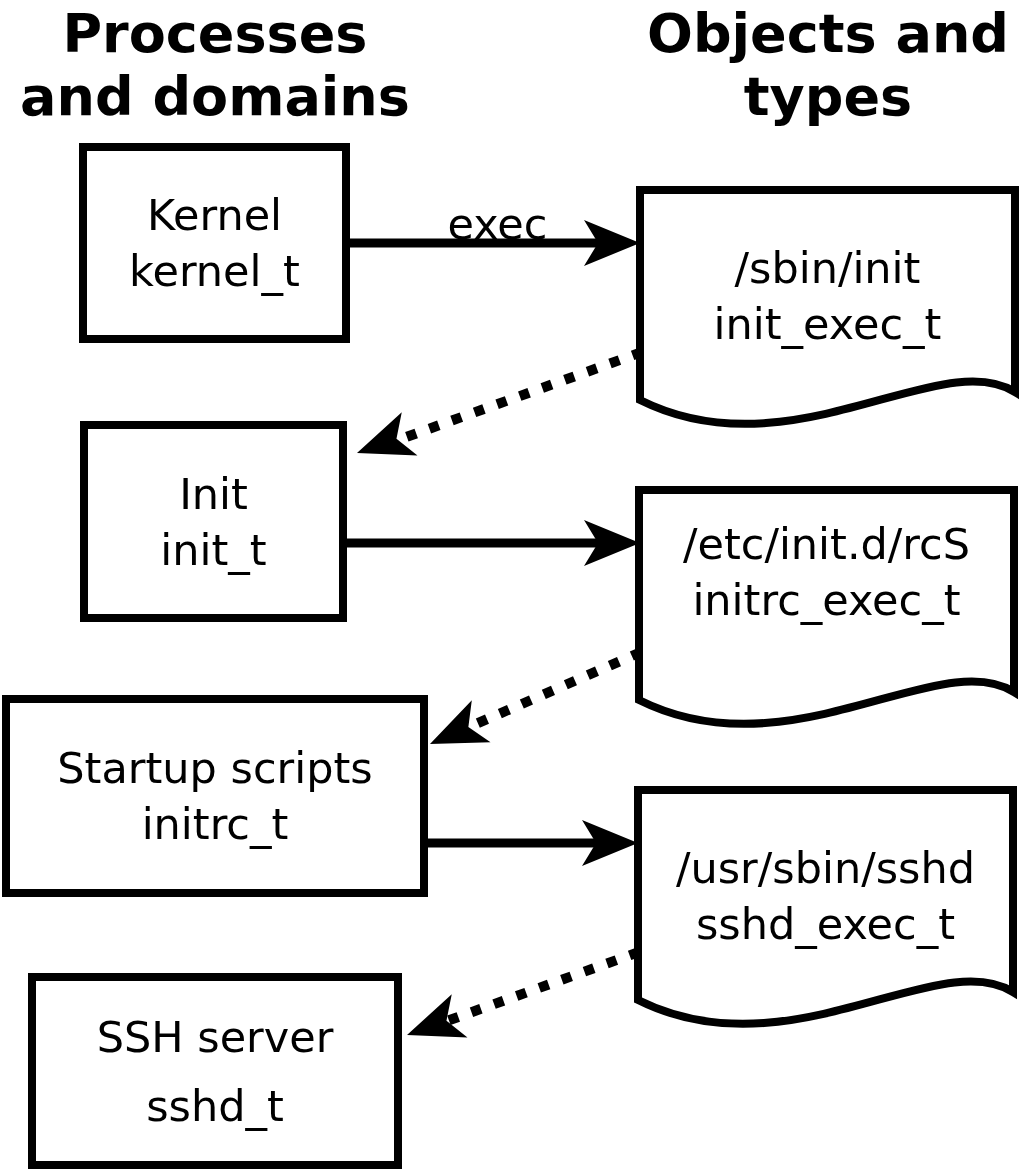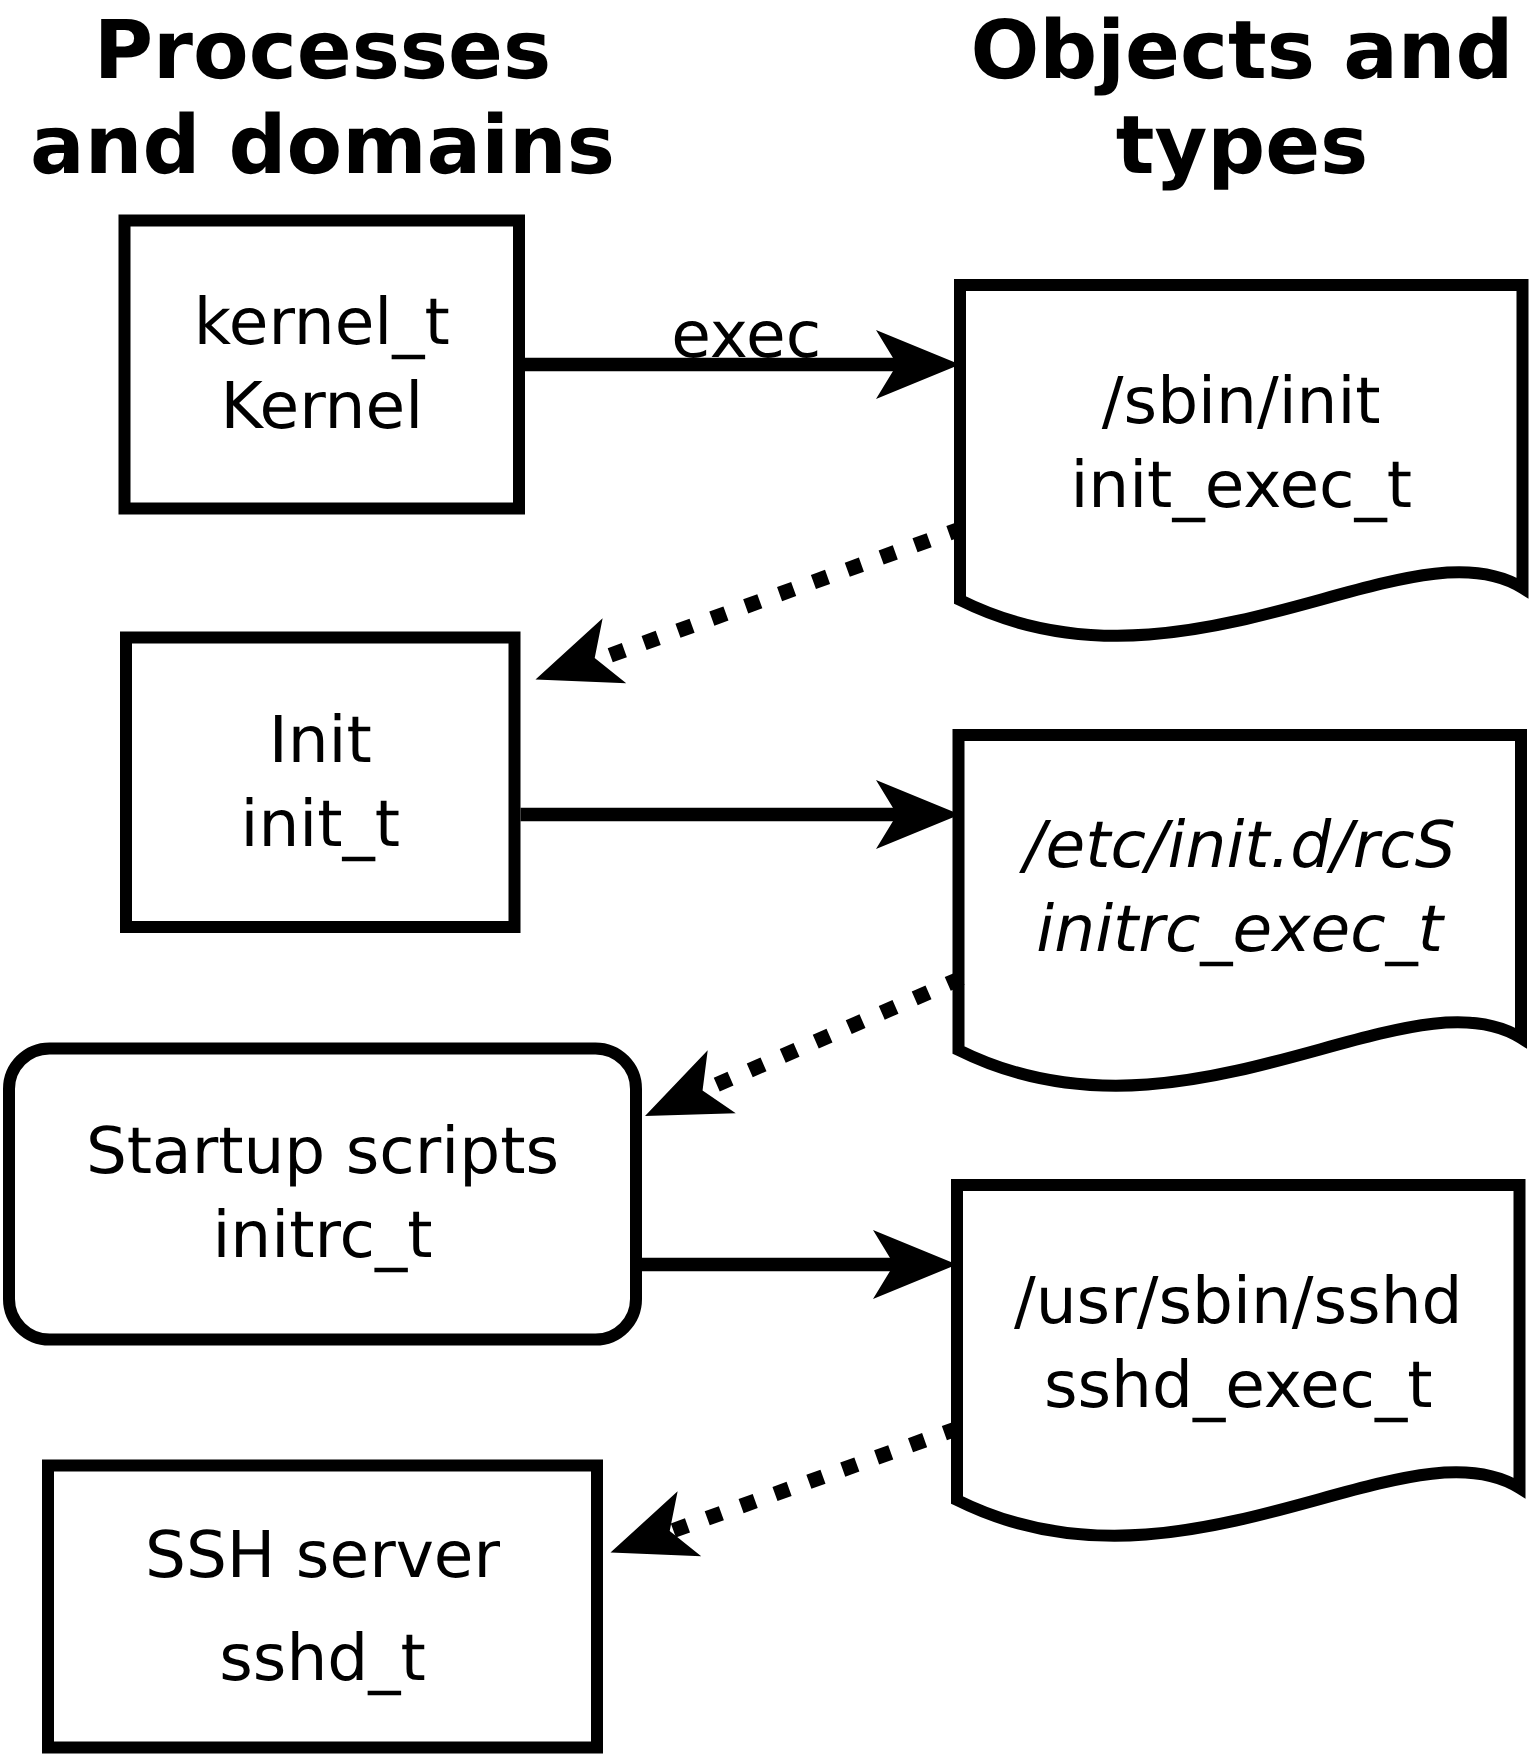--- a/index.html
+++ b/index.html
@@ -133,41 +133,41 @@
   </svg>
 
   <div class="col-header" style="left:10px; top:2px; width:410px;">Processes
 and domains</div>
   <div class="col-header" style="left:627px; top:2px; width:402px;">Objects and
 types</div>
 
   <div class="edge-label" style="left:400px; top:178px; width:195px;margin-top:22px;">exec</div>
 
   <div class="process-box" style="left:79px; top:143px; width:271px; height:200px;">
+    <span class="node-line">Kernel</span>
     <span class="node-line">kernel_t</span>
-    <span class="node-line">Kernel</span>
   </div>
   <div class="process-box" style="left:80px; top:421px; width:267px; height:201px;">
     <span class="node-line">Init</span>
     <span class="node-line">init_t</span>
   </div>
-  <div class="process-box" style="left:2px; top:695px; width:426px; height:202px;border-radius:31px;">
+  <div class="process-box" style="left:2px; top:695px; width:426px; height:202px;">
     <span class="node-line">Startup scripts</span>
     <span class="node-line">initrc_t</span>
   </div>
   <div class="process-box" style="left:28px; top:973px; width:374px; height:196px;gap:13px;">
     <span class="node-line">SSH server</span>
     <span class="node-line">sshd_t</span>
   </div>
 
   <div class="doc-label" style="left:640px; top:192px; width:375px; height:208px;">
     <span class="node-line">/sbin/init</span>
     <span class="node-line">init_exec_t</span>
   </div>
-  <div class="doc-label" style="left:639px; top:488px; width:375px; height:208px;font-style:italic;">
+  <div class="doc-label" style="left:639px; top:468px; width:375px; height:208px;">
     <span class="node-line">/etc/init.d/rcS</span>
     <span class="node-line">initrc_exec_t</span>
   </div>
   <div class="doc-label" style="left:638px; top:792px; width:375px; height:208px;">
     <span class="node-line">/usr/sbin/sshd</span>
     <span class="node-line">sshd_exec_t</span>
   </div>
 
 </div>
 

